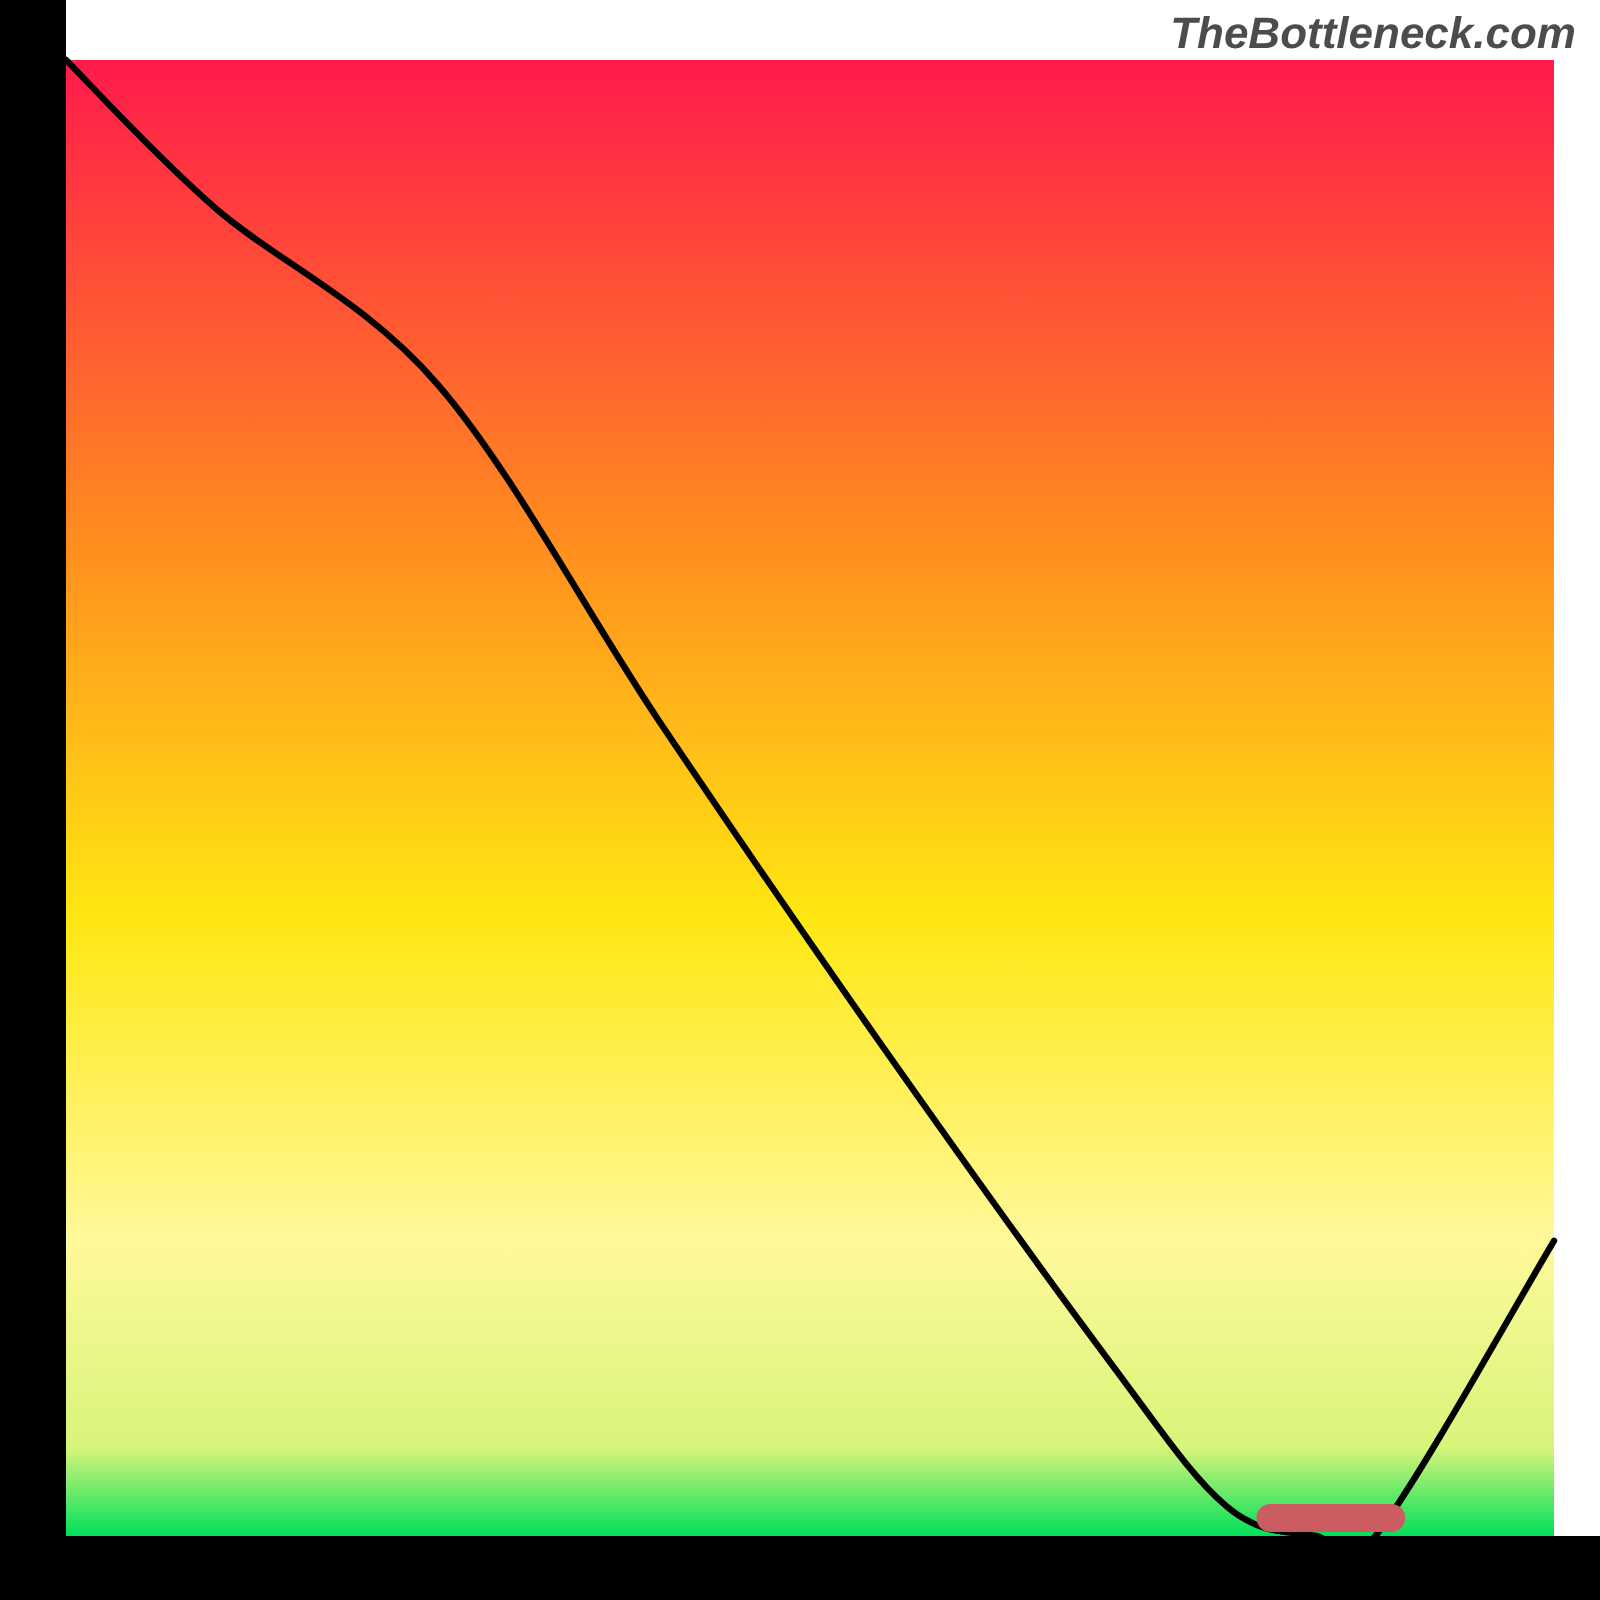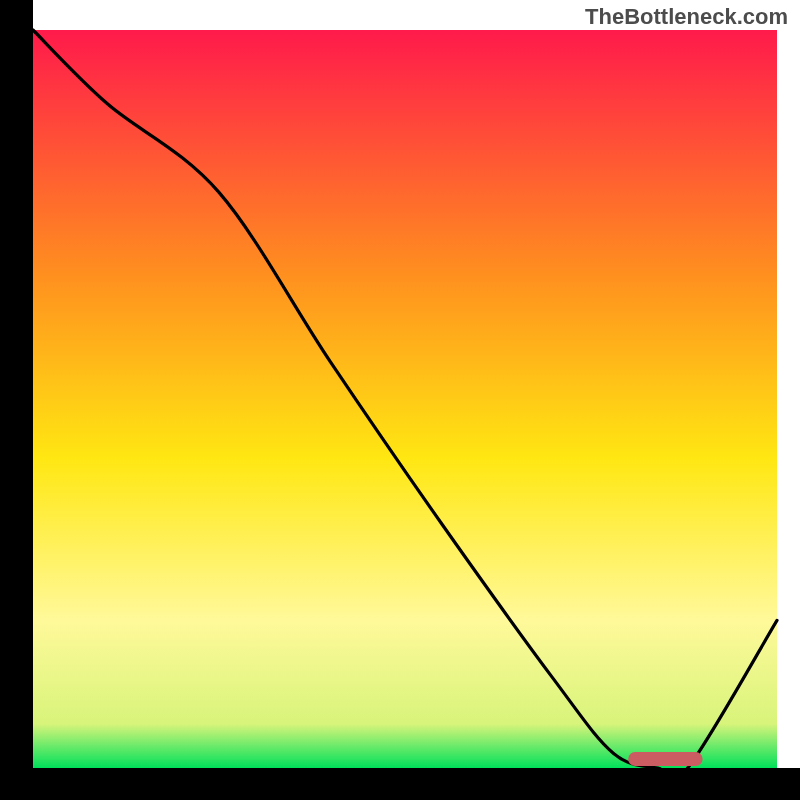--- a/index.html
+++ b/index.html
@@ -1,16 +1,16 @@
 <!DOCTYPE html>
 <html><head>
 <meta charset="utf-8">
 <style>
   html,body{margin:0;padding:0;width:800px;height:800px;background:#fff;font-family:Arial,Helvetica,sans-serif;}
-  .wrap{position:relative;width:800px;height:688px;}
+  .wrap{position:relative;width:800px;height:688px;font-style:italic;}
   .watermark{position:absolute;top:4px;right:12px;font-size:22px;font-weight:bold;color:#4c4c4c;z-index:4;}
   svg{display:block;}
 </style>
 </head>
 <body>
 <div class="wrap">
   <div class="watermark">TheBottleneck.com</div>
   <svg width="800" height="800" viewBox="0 0 800 800">
     <defs>
       <linearGradient id="bg" x1="0" y1="0" x2="0" y2="1">

